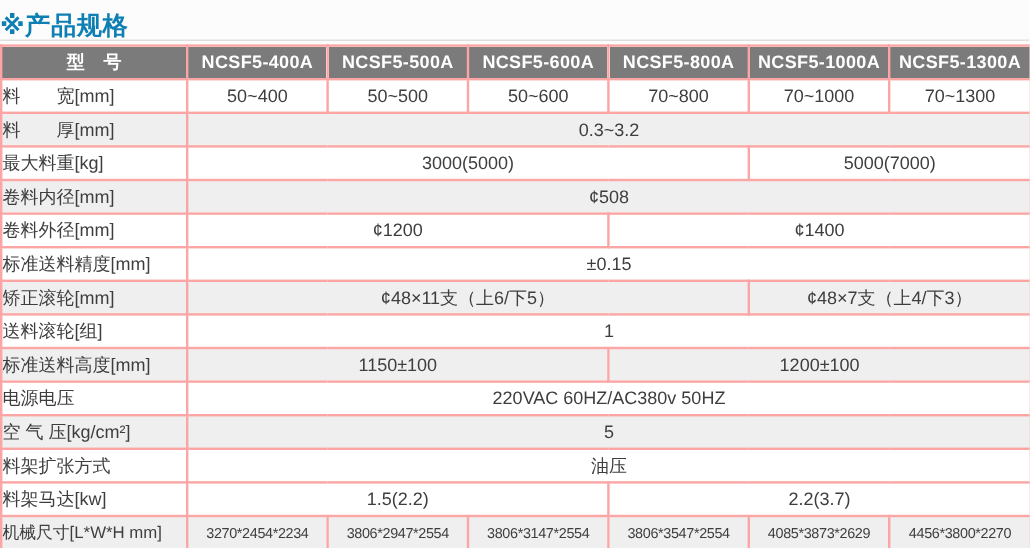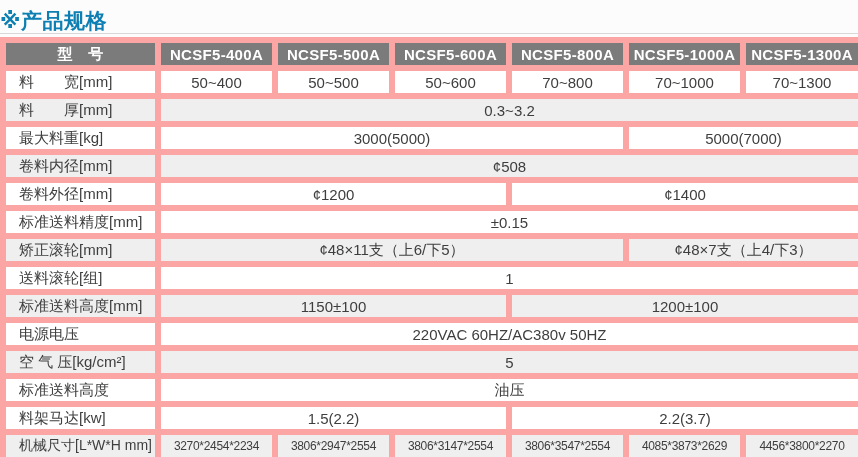--- a/index.html
+++ b/index.html
@@ -22,21 +22,21 @@
     border-top: 1px solid #d8d8d8;
     height: 0;
   }
   table.spec {
     margin-top: 3px;
     width: 858px;
     border-collapse: collapse;
     table-layout: fixed;
   }
   table.spec th, table.spec td {
-    border: 6px solid #fca5a5;
+    border: 2px solid #fca5a5;
     height: 28px;
     padding: 0;
     text-align: center;
     vertical-align: middle;
     font-size: 15px;
     white-space: nowrap;
     overflow: hidden;
   }
   table.spec th {
     background: #7b7b7b;
@@ -44,21 +44,20 @@
     font-weight: bold;
     letter-spacing: 0.3px;
   }
   table.spec td {
     background: #ffffff;
     color: #3e3e3e;
   }
   table.spec tr.alt td { background: #efefef; }
   table.spec td.lbl {
     text-align: left;
-    padding-left: 13px;
   }
   table.spec tr.dims td { font-size: 12px; letter-spacing: -0.3px; }
   table.spec tr.dims td.lbl { font-size: 14px; letter-spacing: 0; }
 </style>
 </head>
 <body>
 
 <div class="page-title">※产品规格</div>
 <div class="title-rule"></div>
 
@@ -131,21 +130,21 @@
       </tr>
       <tr>
         <td class="lbl">电源电压</td>
         <td colspan="6">220VAC 60HZ/AC380v 50HZ</td>
       </tr>
       <tr class="alt">
         <td class="lbl">空 气 压[kg/cm²]</td>
         <td colspan="6">5</td>
       </tr>
       <tr>
-        <td class="lbl">标准送料高度</td>
+        <td class="lbl">料架扩张方式</td>
         <td colspan="6">油压</td>
       </tr>
       <tr>
         <td class="lbl">料架马达[kw]</td>
         <td colspan="3">1.5(2.2)</td>
         <td colspan="3">2.2(3.7)</td>
       </tr>
       <tr class="alt dims">
         <td class="lbl">机械尺寸[L*W*H mm]</td>
         <td>3270*2454*2234</td>

